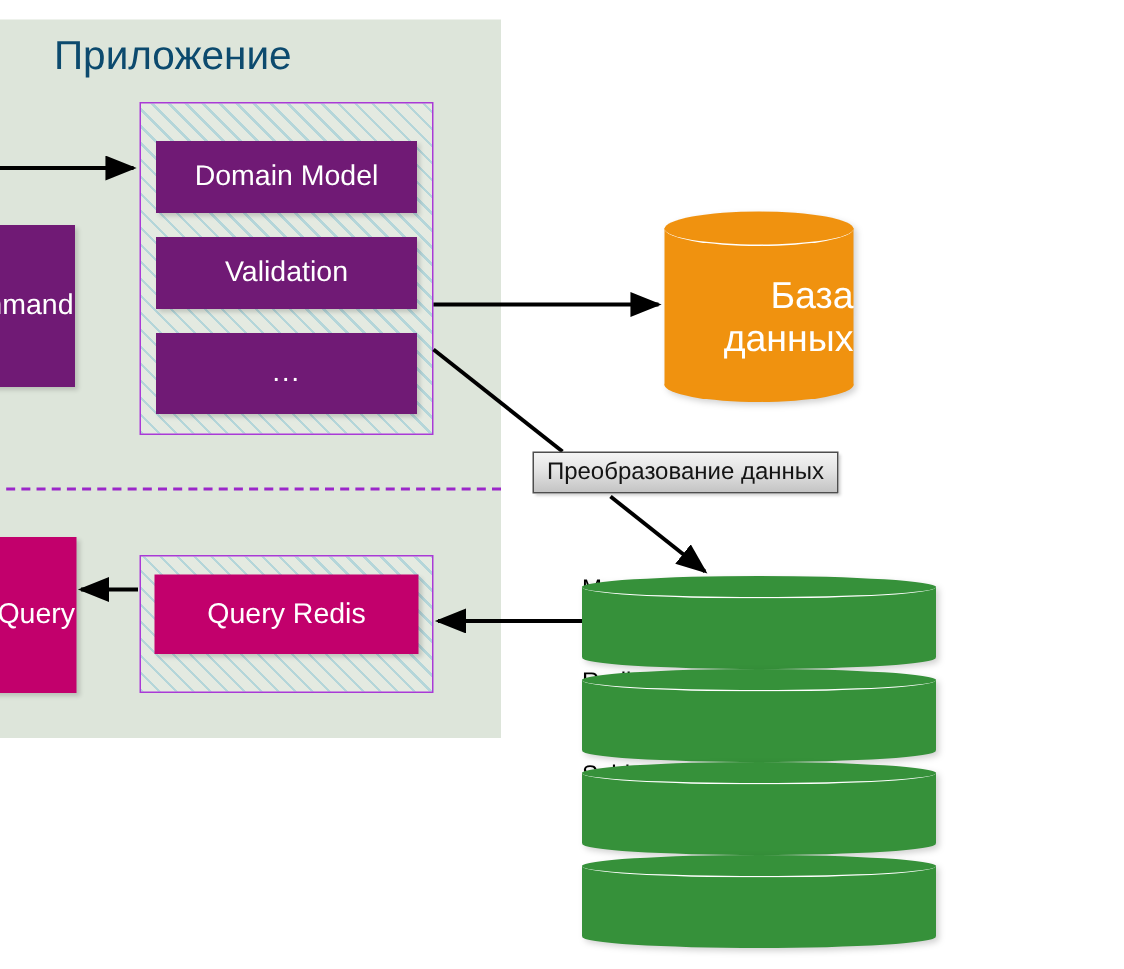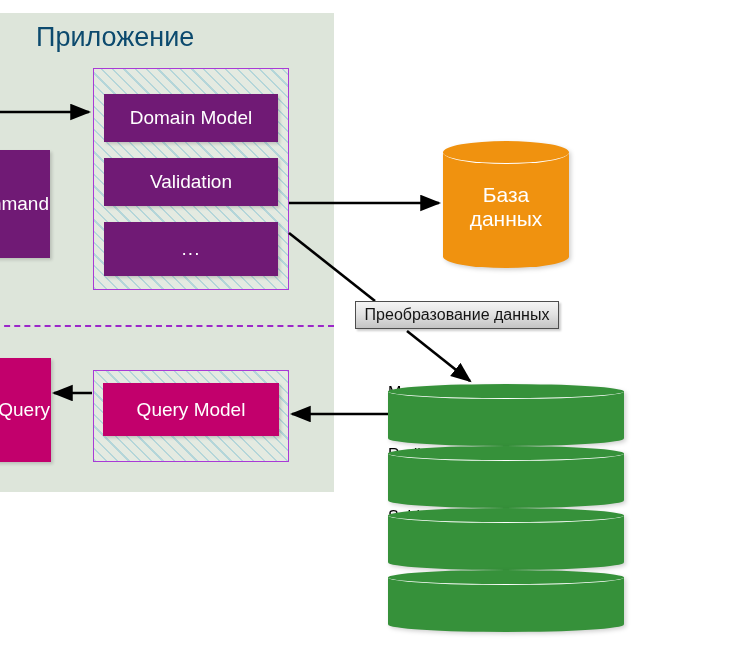--- a/index.html
+++ b/index.html
@@ -122,23 +122,23 @@
     border-top: 2.5px dashed #9b27c9;
   }
 
   
   .cyl {
     position: absolute;
   }
   .cyl .label {
     position: absolute;
     width: 100%;
-    text-align: center;
+    text-align: right;
     color: #ffffff;
-    font-size: 21px;
+    font-size: 25px;
     line-height: 1.15;
     z-index: 3;
   }
 
   
   #cyl-db {
     left: 443px;
     top: 141px;
     width: 126px;
     height: 127px;
@@ -263,21 +263,21 @@
 
   <div class="node blue" id="node-command">
     <span>Command</span>
   </div>
 
   <div class="node magenta" id="node-query">
     <span>Query</span>
   </div>
 
   <div class="node magenta" id="node-query-model">
-    <span>Query Model</span>
+    <span>Query Redis</span>
   </div>
 
   <div class="cyl" id="cyl-db">
     <div class="bottom"></div>
     <div class="side"></div>
     <div class="top"></div>
     <div class="label">
       <span>База</span><br>
       <span>данных</span>
     </div>

